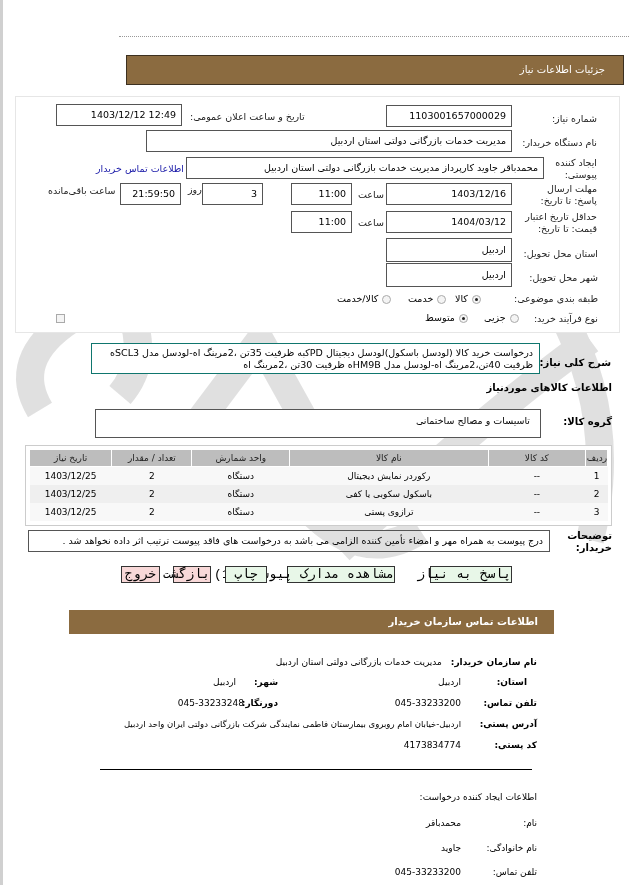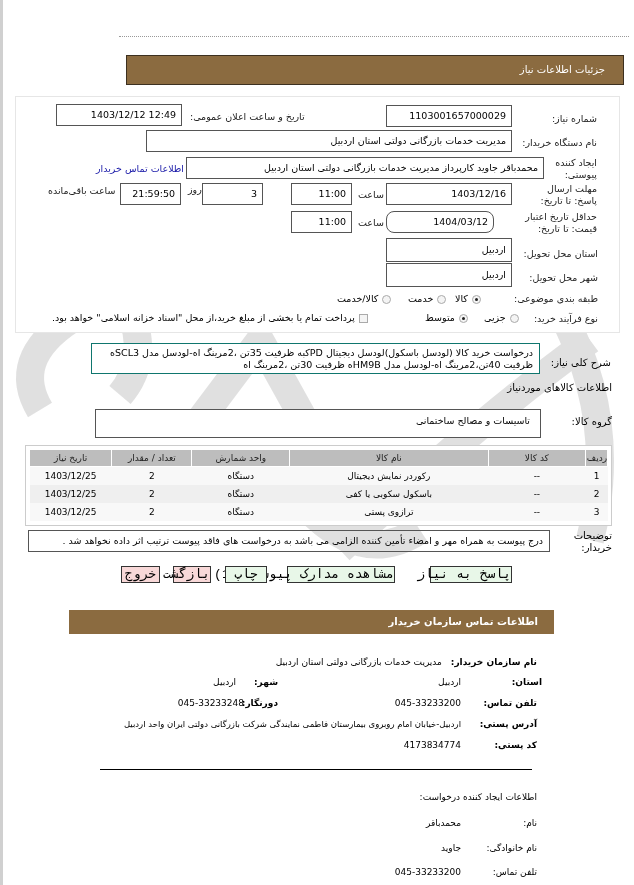--- a/index.html
+++ b/index.html
@@ -11,21 +11,21 @@
     .panel { position: absolute; left: 15px; top: 96px; width: 605px; height: 237px; border: 1px solid #e6e6e6; background: #fff; }
     .field { position: absolute; border: 1px solid #555; background: #fff; height: 22px; line-height: 20px; padding: 0 5px; font-size: 9.5px; white-space: nowrap; overflow: hidden; }
     .ltr { direction: ltr; text-align: right; }
     .label { position: absolute; font-size: 9.5px; line-height: 12px; color: #222; }
     .link { color: #1a1aa8; }
     .radio { display: inline-block; width: 9px; height: 9px; border-radius: 50%; border: 1px solid #aaa; background: #f4f4f4; vertical-align: middle; position: relative; margin-left: 4px; }
     .radio.on::after { content: ""; position: absolute; left: 2px; top: 2px; width: 3px; height: 3px; border-radius: 50%; background: #222; }
     .checkbox { display: inline-block; width: 9px; height: 9px; border: 1px solid #aaa; background: #f4f4f4; vertical-align: middle; margin-left: 4px; }
     .opt { position: absolute; font-size: 9.5px; white-space: nowrap; line-height: 14px; }
     .desc-box { position: absolute; left: 75px; top: 343px; width: 366px; height: 31px; border: 1px solid #0f766e; background: #fff; font-size: 9.5px; line-height: 12px; padding: 3px 6px; text-align: right; }
-    .bold-label { position: absolute; font-weight: normal; font-size: 10px; }
+    .bold-label { position: absolute; font-weight: bold; font-size: 10px; }
     .table-wrap { position: absolute; left: 23px; top: 447px; width: 575px; height: 80px; border: 1px solid #ccc; background: #fff; padding: 3px; }
     table { border-collapse: collapse; width: 100%; font-size: 9px; }
     th { background: #bdbdbd; color: #222; font-weight: normal; height: 17px; border: 1px solid #fff; }
     td { height: 18px; text-align: center; border: none; }
     tr.alt td { background: #efefef; }
     tr.plain td { background: #f8f8f8; }
     .notes-box { position: absolute; left: 28px; top: 530px; width: 522px; height: 22px; border: 1px solid #555; line-height: 20px; padding: 0 6px; font-size: 9.5px; white-space: nowrap; overflow: hidden; }
     .btn { position: absolute; top: 566px; height: 17px; border: 1px solid #333; font-size: 13px; line-height: 15px; text-align: center; white-space: nowrap; font-family: Liberation Mono, monospace; }
     .btn.green { background: #e8f7e8; }
     .btn.red { background: #f8d8d8; }
@@ -73,39 +73,39 @@
 <span class="label" style="right:37px;top:183px;width:72px;">مهلت ارسال پاسخ: تا تاریخ:</span>
 <div class="field ltr" style="left:386px;top:183px;width:126px;">1403/12/16</div>
 <span class="label" style="left:358px;top:189px;">ساعت</span>
 <div class="field ltr" style="left:291px;top:183px;width:61px;">11:00</div>
 <span class="label" style="left:188px;top:184px;">روز</span>
 <div class="field ltr" style="left:202px;top:183px;width:61px;">3</div>
 <div class="field ltr" style="left:120px;top:183px;width:61px;">21:59:50</div>
 <span class="label" style="left:48px;top:185px;">ساعت باقی‌مانده</span>
 
 <span class="label" style="right:37px;top:211px;width:72px;">حداقل تاریخ اعتبار قیمت: تا تاریخ:</span>
-<div class="field ltr" style="left:386px;top:211px;width:108px;border-radius:8px;">1404/03/12</div>
+<div class="field ltr" style="left:386px;top:211px;width:126px;">1404/03/12</div>
 <span class="label" style="left:358px;top:217px;">ساعت</span>
 <div class="field ltr" style="left:291px;top:211px;width:61px;">11:00</div>
 
 <span class="label" style="right:36px;top:248px;">استان محل تحویل:</span>
 <div class="field" style="left:386px;top:238px;width:126px;height:24px;line-height:22px;">اردبیل</div>
 
 <span class="label" style="right:36px;top:272px;">شهر محل تحویل:</span>
 <div class="field" style="left:386px;top:263px;width:126px;height:24px;line-height:22px;">اردبیل</div>
 
 <span class="label" style="right:36px;top:293px;">طبقه بندی موضوعی:</span>
 <span class="opt" style="left:455px;top:292px;"><span class="radio on"></span><span>کالا</span></span>
 <span class="opt" style="left:408px;top:292px;"><span class="radio"></span><span>خدمت</span></span>
 <span class="opt" style="left:337px;top:292px;"><span class="radio"></span><span>کالا/خدمت</span></span>
 
 <span class="label" style="right:36px;top:313px;">نوع فرآیند خرید:</span>
 <span class="opt" style="left:484px;top:311px;"><span class="radio"></span><span>جزیی</span></span>
 <span class="opt" style="left:425px;top:311px;"><span class="radio on"></span><span>متوسط</span></span>
-<span class="opt" style="left:52px;top:311px;"><span class="checkbox"></span><span>پرداخت تمام یا بخشی از مبلغ خرید،از محل "اسناد خزانه اسلامی" خواهد بود.</span></span>
+<span class="opt" style="left:52px;top:311px;"><span class="checkbox"></span></span>
 
 <span class="bold-label" style="right:23px;top:357px;">شرح کلی نیاز:</span>
 <div class="desc-box" style="left:91px;width:449px;">درخواست خرید کالا (لودسل باسکول)لودسل  دیجیتال PDکبه ظرفیت 35تن ،2مرینگ اه-لودسل مدل SCL3ه ظرفیت 40تن،2مرینگ اه-لودسل مدل HM9Bه ظرفیت 30تن ،2مرینگ اه</div>
 
 <span class="bold-label" style="right:22px;top:382px;">اطلاعات کالاهای موردنیاز</span>
 
 <span class="bold-label" style="right:22px;top:416px;">گروه کالا:</span>
 <div class="field" style="left:95px;top:409px;width:446px;height:29px;line-height:22px;padding-right:10px;">تاسیسات و مصالح  ساختمانی</div>
 
 <div class="table-wrap" style="left:25px;top:445px;width:587px;height:81px;">
@@ -160,21 +160,21 @@
 
 <div class="contact-bar">
   <span>اطلاعات تماس سازمان خریدار</span>
 </div>
 
 <div class="info-row" style="right:97px;top:657px;">
   <span class="info-label">نام سازمان خریدار:</span>
   <span style="margin-right:6px;">مدیریت خدمات بازرگانی دولتی استان اردبیل</span>
 </div>
 
-<div class="info-row" style="right:92px;top:677px;">
+<div class="info-row" style="right:107px;top:677px;">
   <span class="info-label">استان:</span>
 </div>
 <div class="info-row" style="right:173px;top:677px;">اردبیل</div>
 <div class="info-row" style="right:356px;top:677px;margin-left:36px;"><span class="info-label">شهر:</span></div>
 <div class="info-row" style="right:398px;top:677px;">اردبیل</div>
 
 <div class="info-row" style="right:97px;top:698px;"><span class="info-label">تلفن تماس:</span></div>
 <div class="info-row ltr" style="right:173px;top:698px;">045-33233200</div>
 <div class="info-row" style="right:356px;top:698px;"><span class="info-label">دورنگار:</span></div>
 <div class="info-row ltr" style="right:390px;top:698px;">045-33233248</div>

